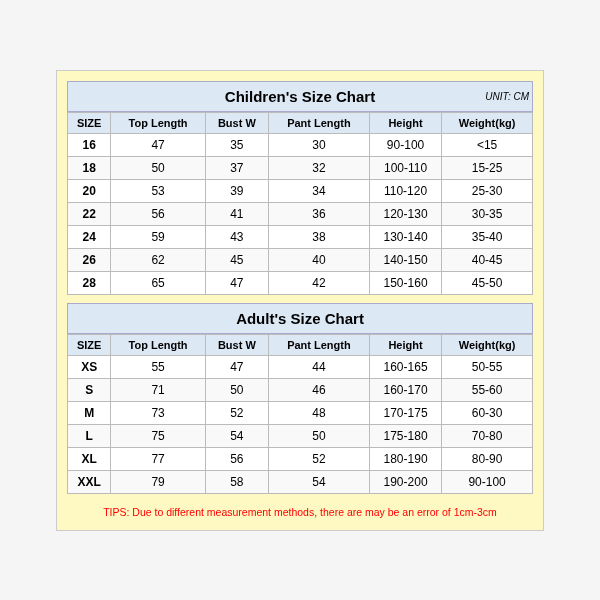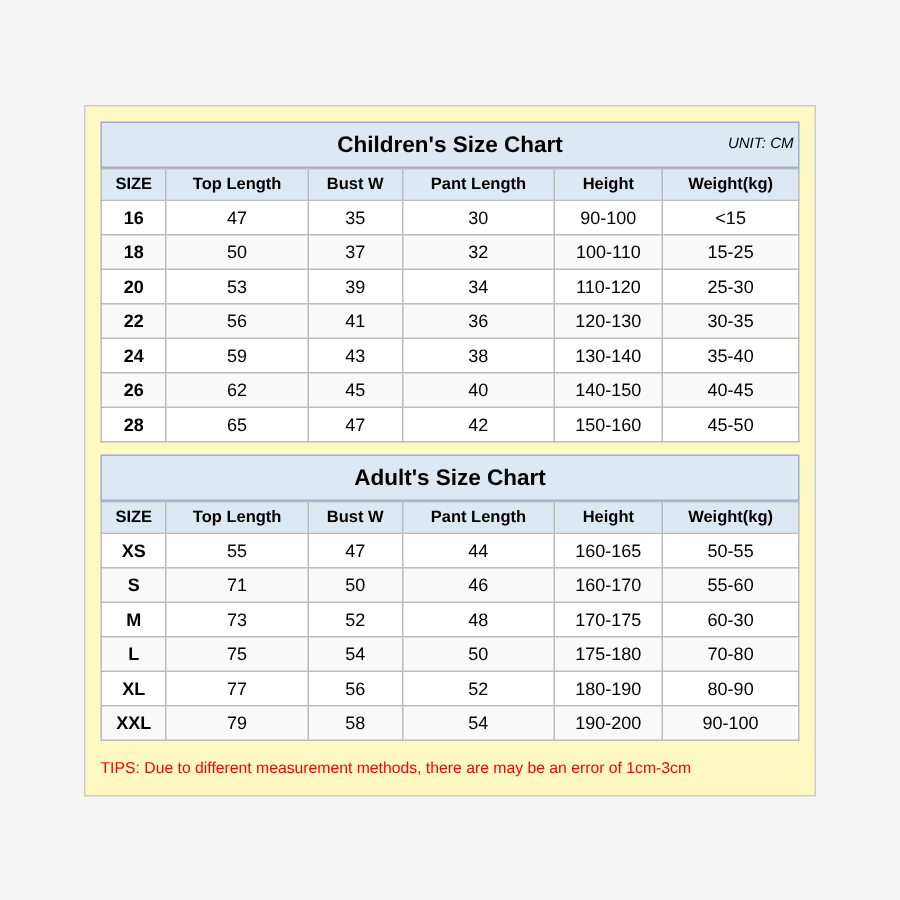--- a/index.html
+++ b/index.html
@@ -54,21 +54,21 @@
     table tbody td {
       background: #fff;
     }
     table tbody tr:nth-child(even) td {
       background: #f9f9f9;
     }
     tbody td:first-child {
       font-weight: bold;
     }
     .tips {
-      text-align: left;
+      text-align: center;
       color: red;
       font-size: 10.5px;
       margin-top: 10px;
       padding: 2px 0;
     }
     .section-gap {
       height: 8px;
     }
   </style>
 </head>

